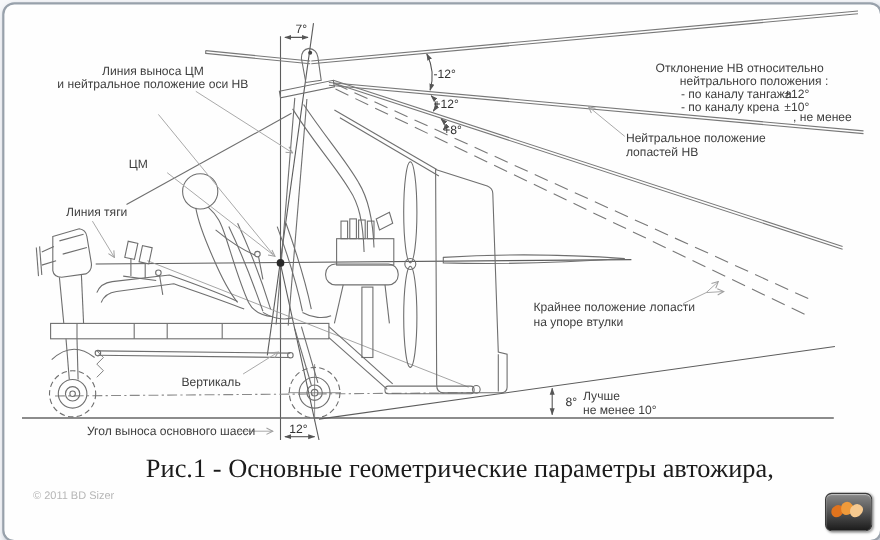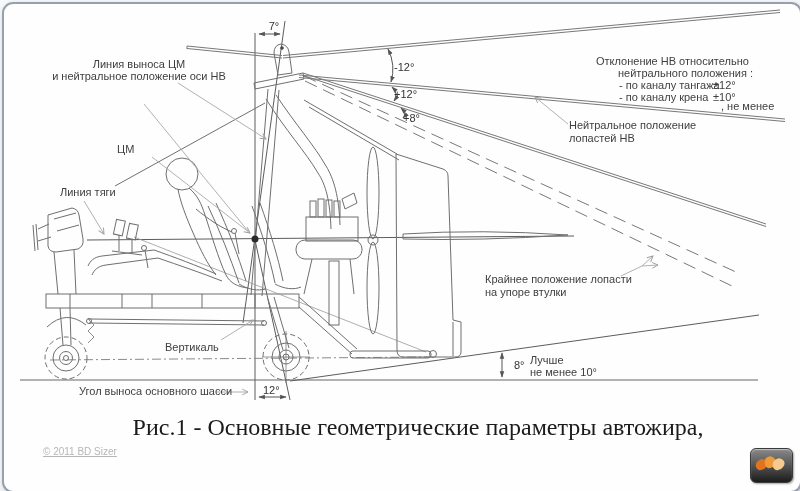--- a/index.html
+++ b/index.html
@@ -9,21 +9,21 @@
     box-shadow:2px 3px 6px rgba(110,125,150,.45);overflow:hidden;
     font-family:"Liberation Sans",sans-serif;
   }
   svg text{font-family:"Liberation Sans",sans-serif;font-size:11px;fill:#3e3e3e;}
   svg text.ang{fill:#333;}
   .caption{
     position:absolute;left:16px;top:409px;width:100%;text-align:center;
     font-family:"Liberation Serif",serif;font-size:24px;line-height:28px;color:#1b1b1b;
   }
   .copyright{
-    position:absolute;left:39px;top:442px;font-size:10px;color:#b6b6b6;text-decoration:underline;
+    position:absolute;left:26px;top:442px;font-size:10px;color:#b6b6b6;
   }
   .logo{
     position:absolute;left:746px;top:444px;width:41px;height:33px;border-radius:6px;
     background:linear-gradient(#8a8a8a,#1c1c1c);border:1px solid #3a3a3a;
     box-shadow:inset 0 1px 1px rgba(255,255,255,.5), 1px 1px 2px rgba(0,0,0,.35);
   }
 </style>
 </head>
 <body>
 

